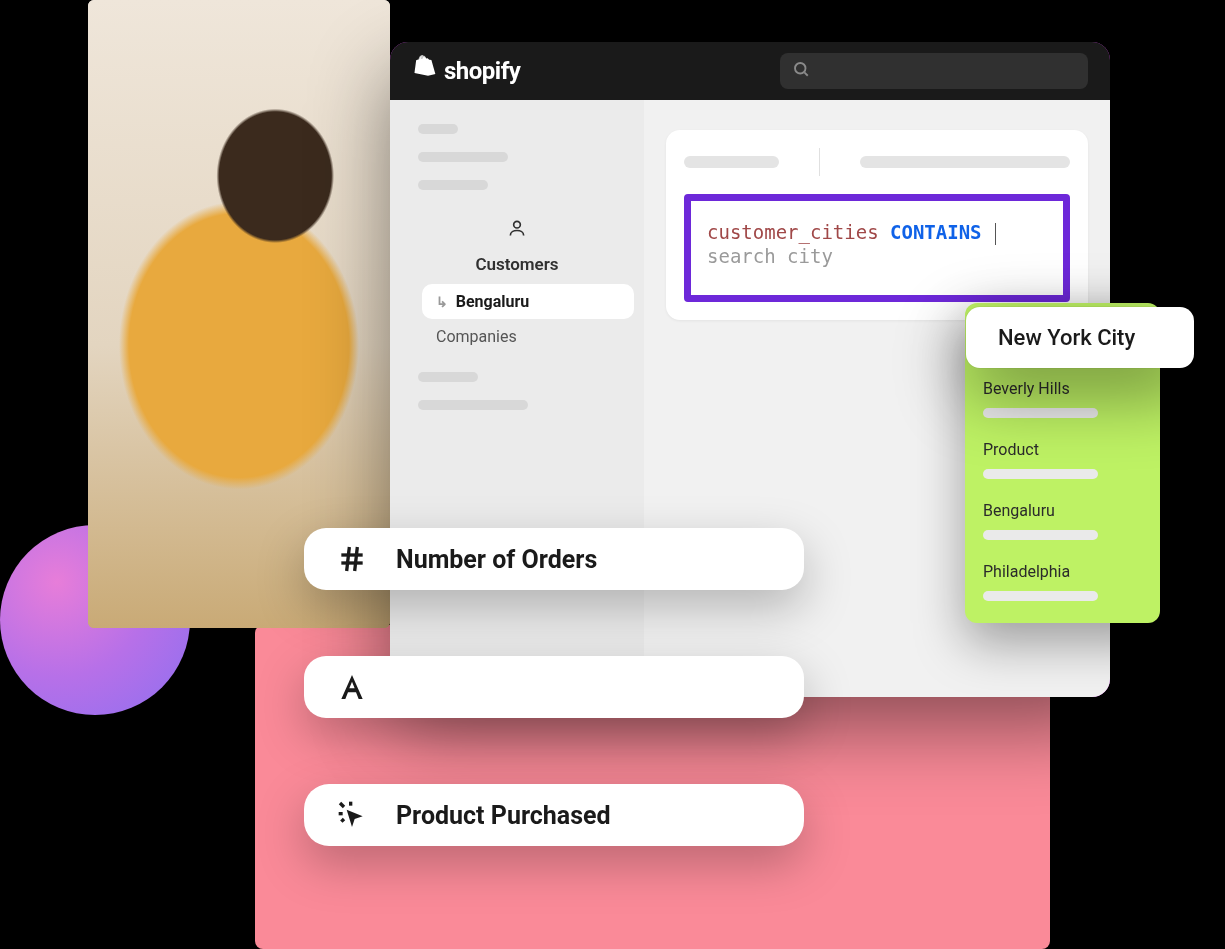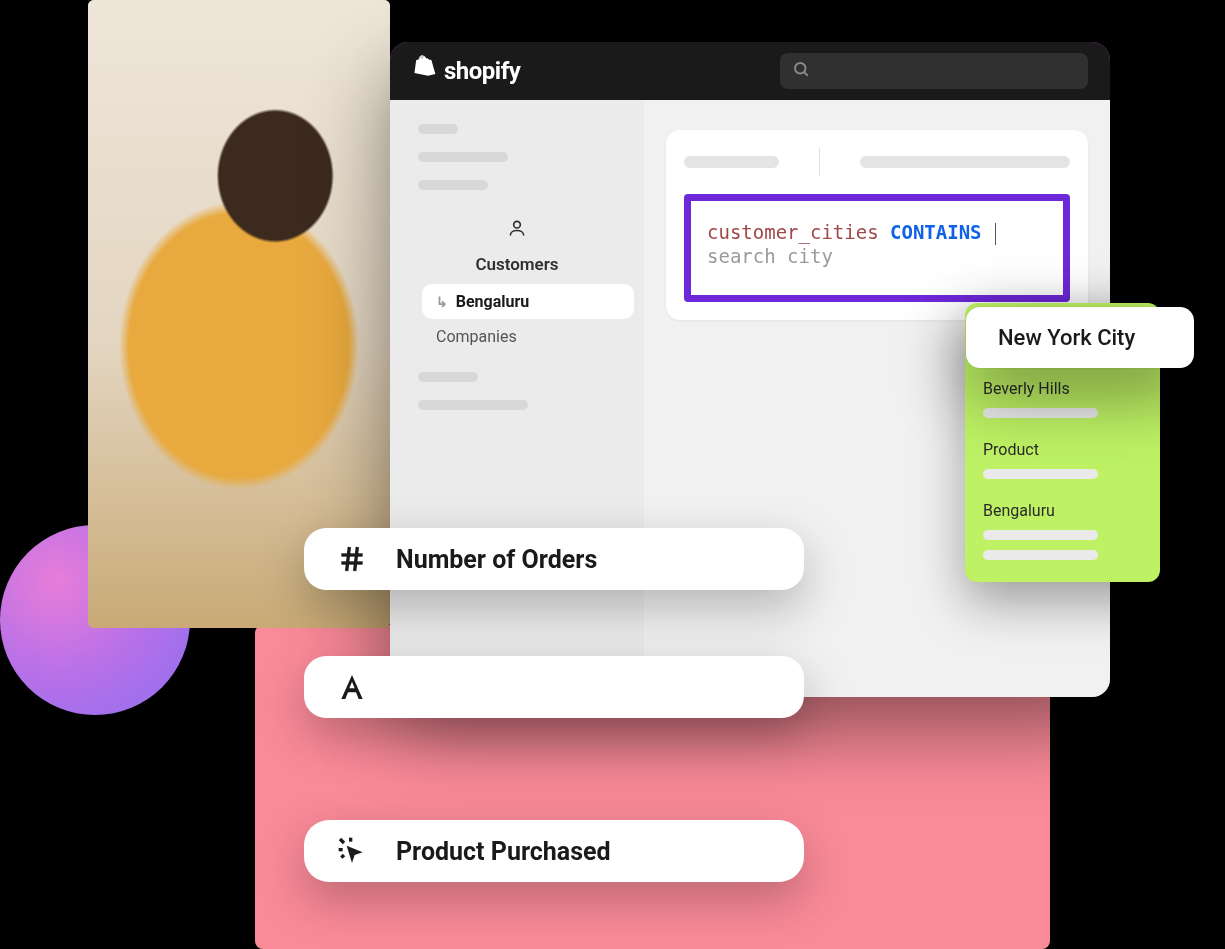--- a/index.html
+++ b/index.html
@@ -268,21 +268,21 @@
       border-radius: 22px;
       box-shadow: 0 18px 48px rgba(0,0,0,0.25);
       display: flex;
       align-items: center;
       gap: 26px;
       padding: 13px 30px;
       margin-left: 6px;
     }
     .criteria-1 { top: 528px; }
     .criteria-2 { top: 656px; }
-    .criteria-3 { top: 820px; border-radius: 25px; }
+    .criteria-3 { top: 784px; border-radius: 25px; }
     .criteria-icon {
       width: 36px;
       height: 36px;
       display: flex;
       align-items: center;
       justify-content: center;
       color: #1a1a1a;
     }
     .criteria-label {
       font-size: 25px;
@@ -373,20 +373,23 @@
   </div>
   <div class="dd-sub"></div>
   <div class="dd-item">
     <span>Product</span>
   </div>
   <div class="dd-sub"></div>
   <div class="dd-item">
     <span>Bengaluru</span>
   </div>
   <div class="dd-sub"></div>
+  <div class="dd-item">
+    <span>Philadelphia</span>
+  </div>
   <div class="dd-sub"></div>
 </div>
 <div class="dropdown-highlight">
   <span>New York City</span>
 </div>
 
 <div class="criteria criteria-1">
   <span class="criteria-icon">
     <svg width="32" height="32" viewBox="0 0 24 24" fill="none" stroke="currentColor" stroke-width="2.5">
       <line x1="4" y1="9" x2="20" y2="9"></line>

